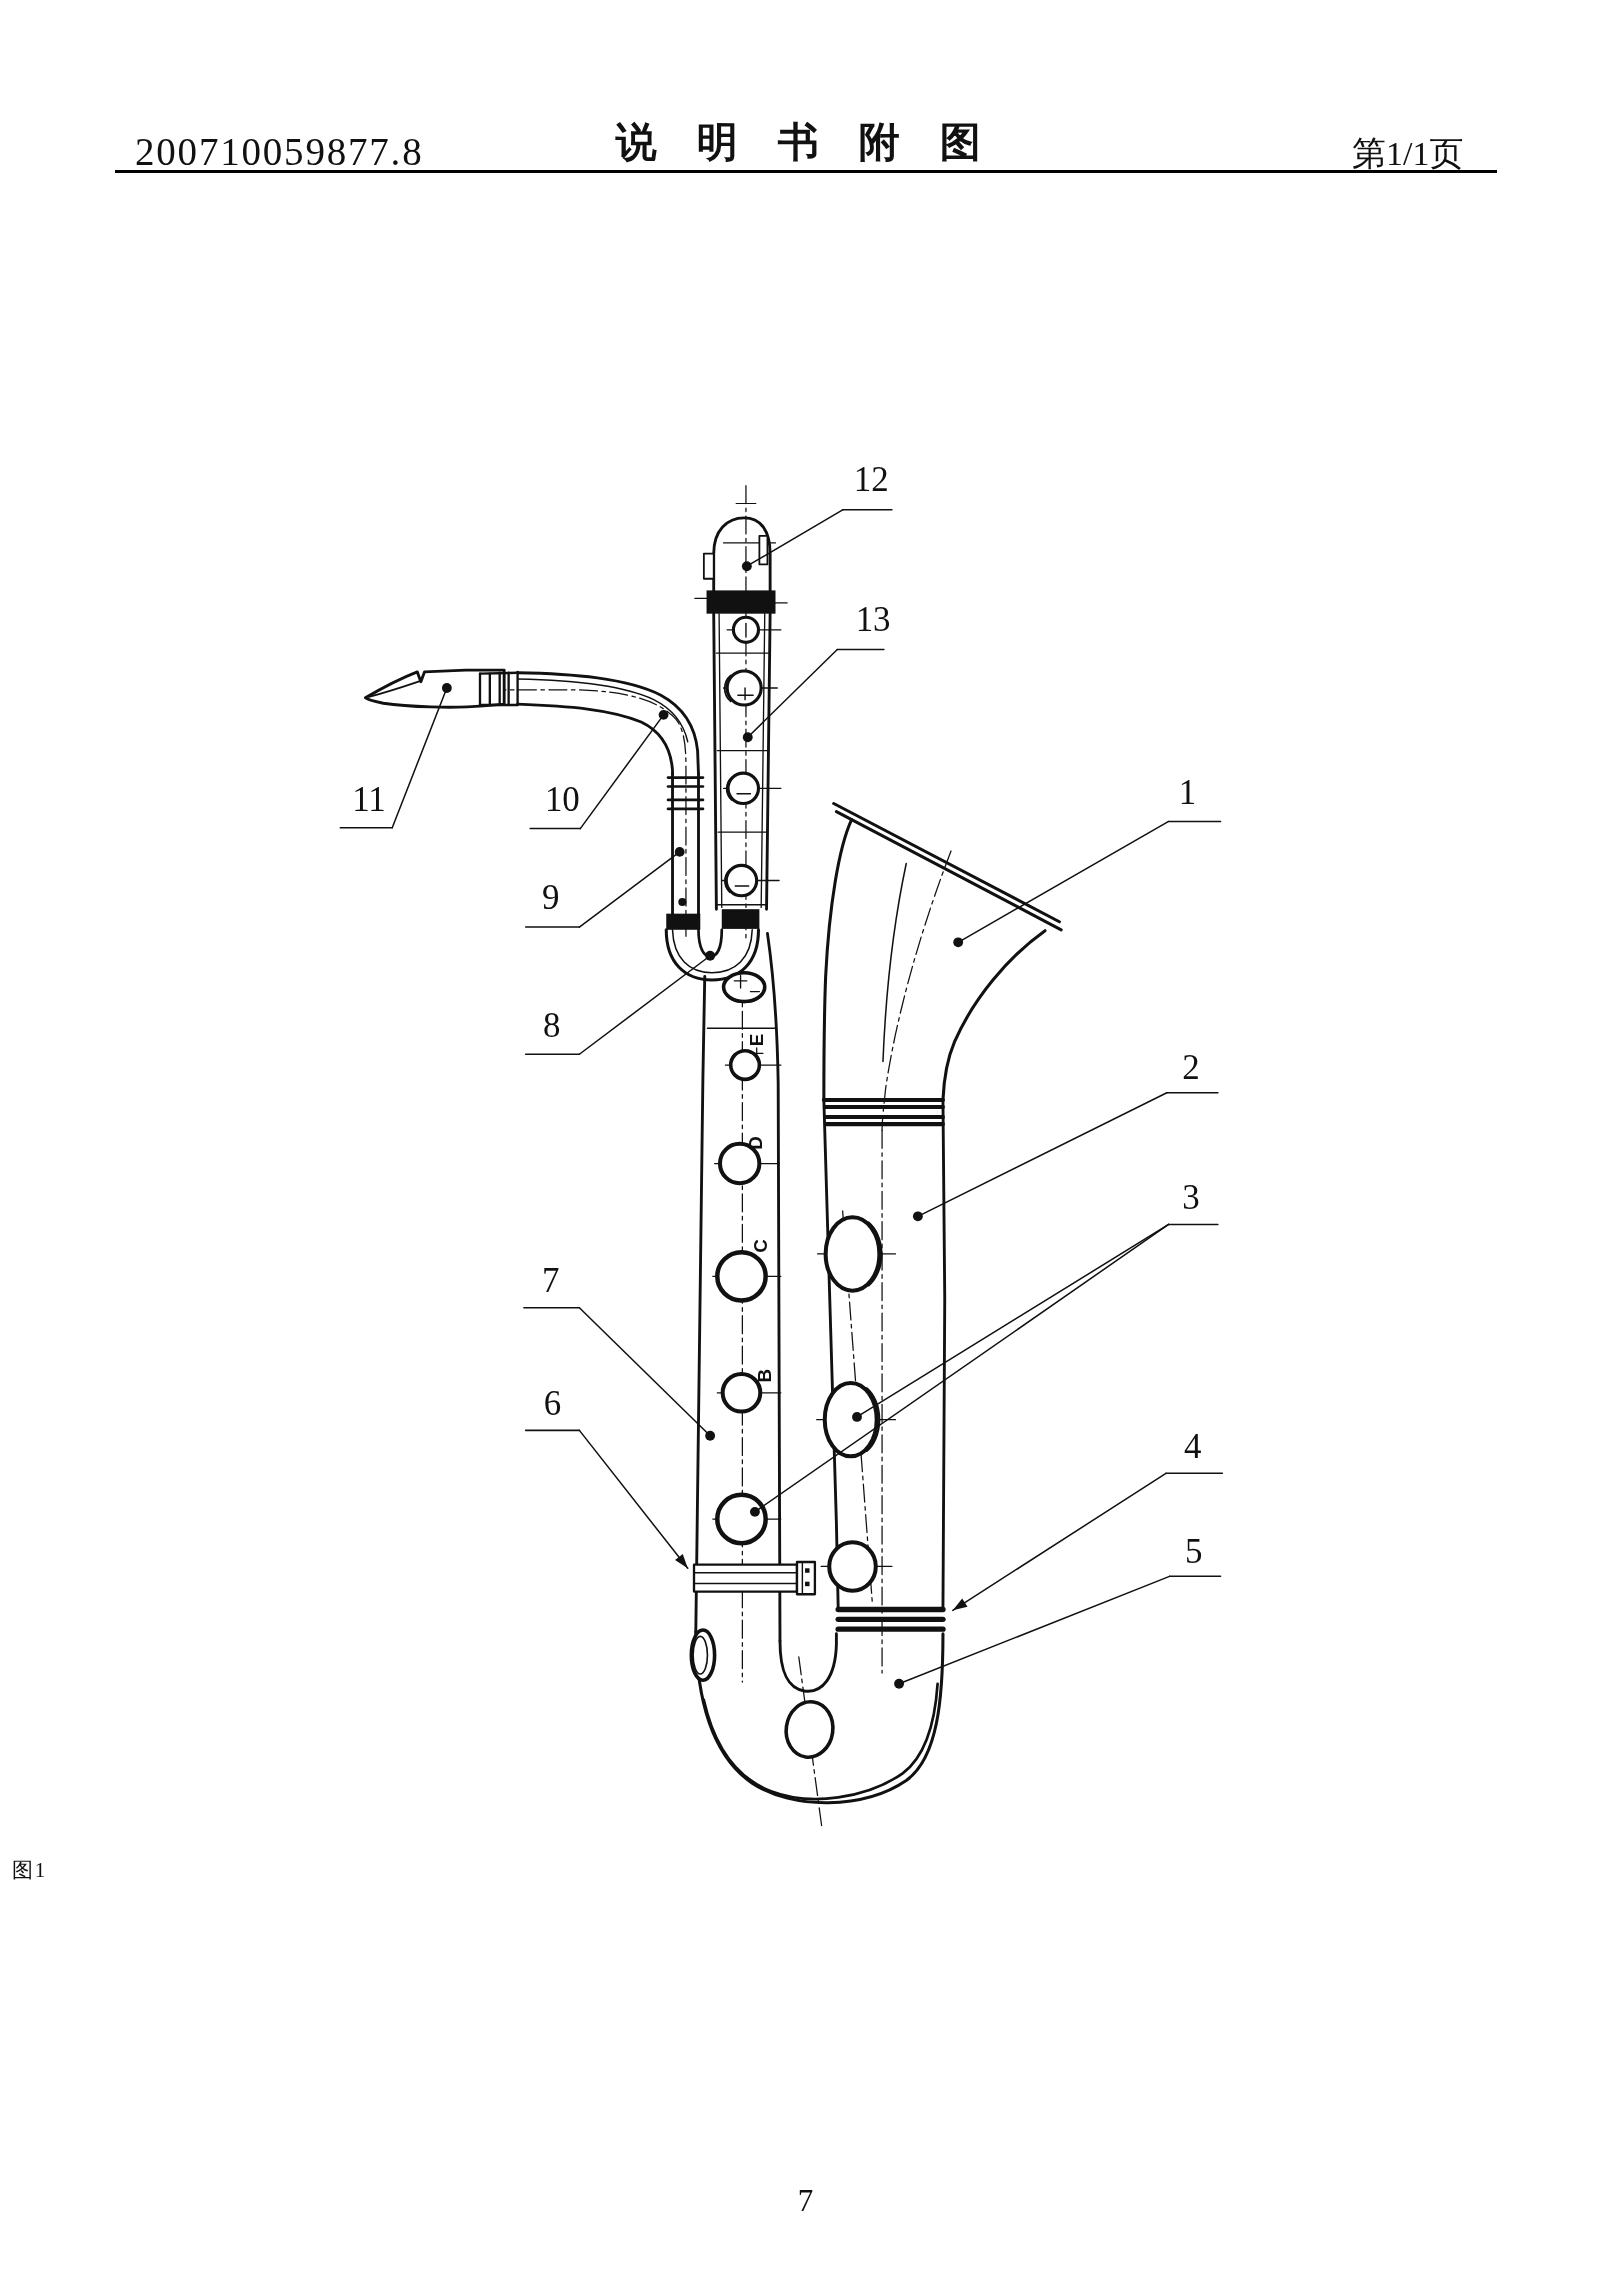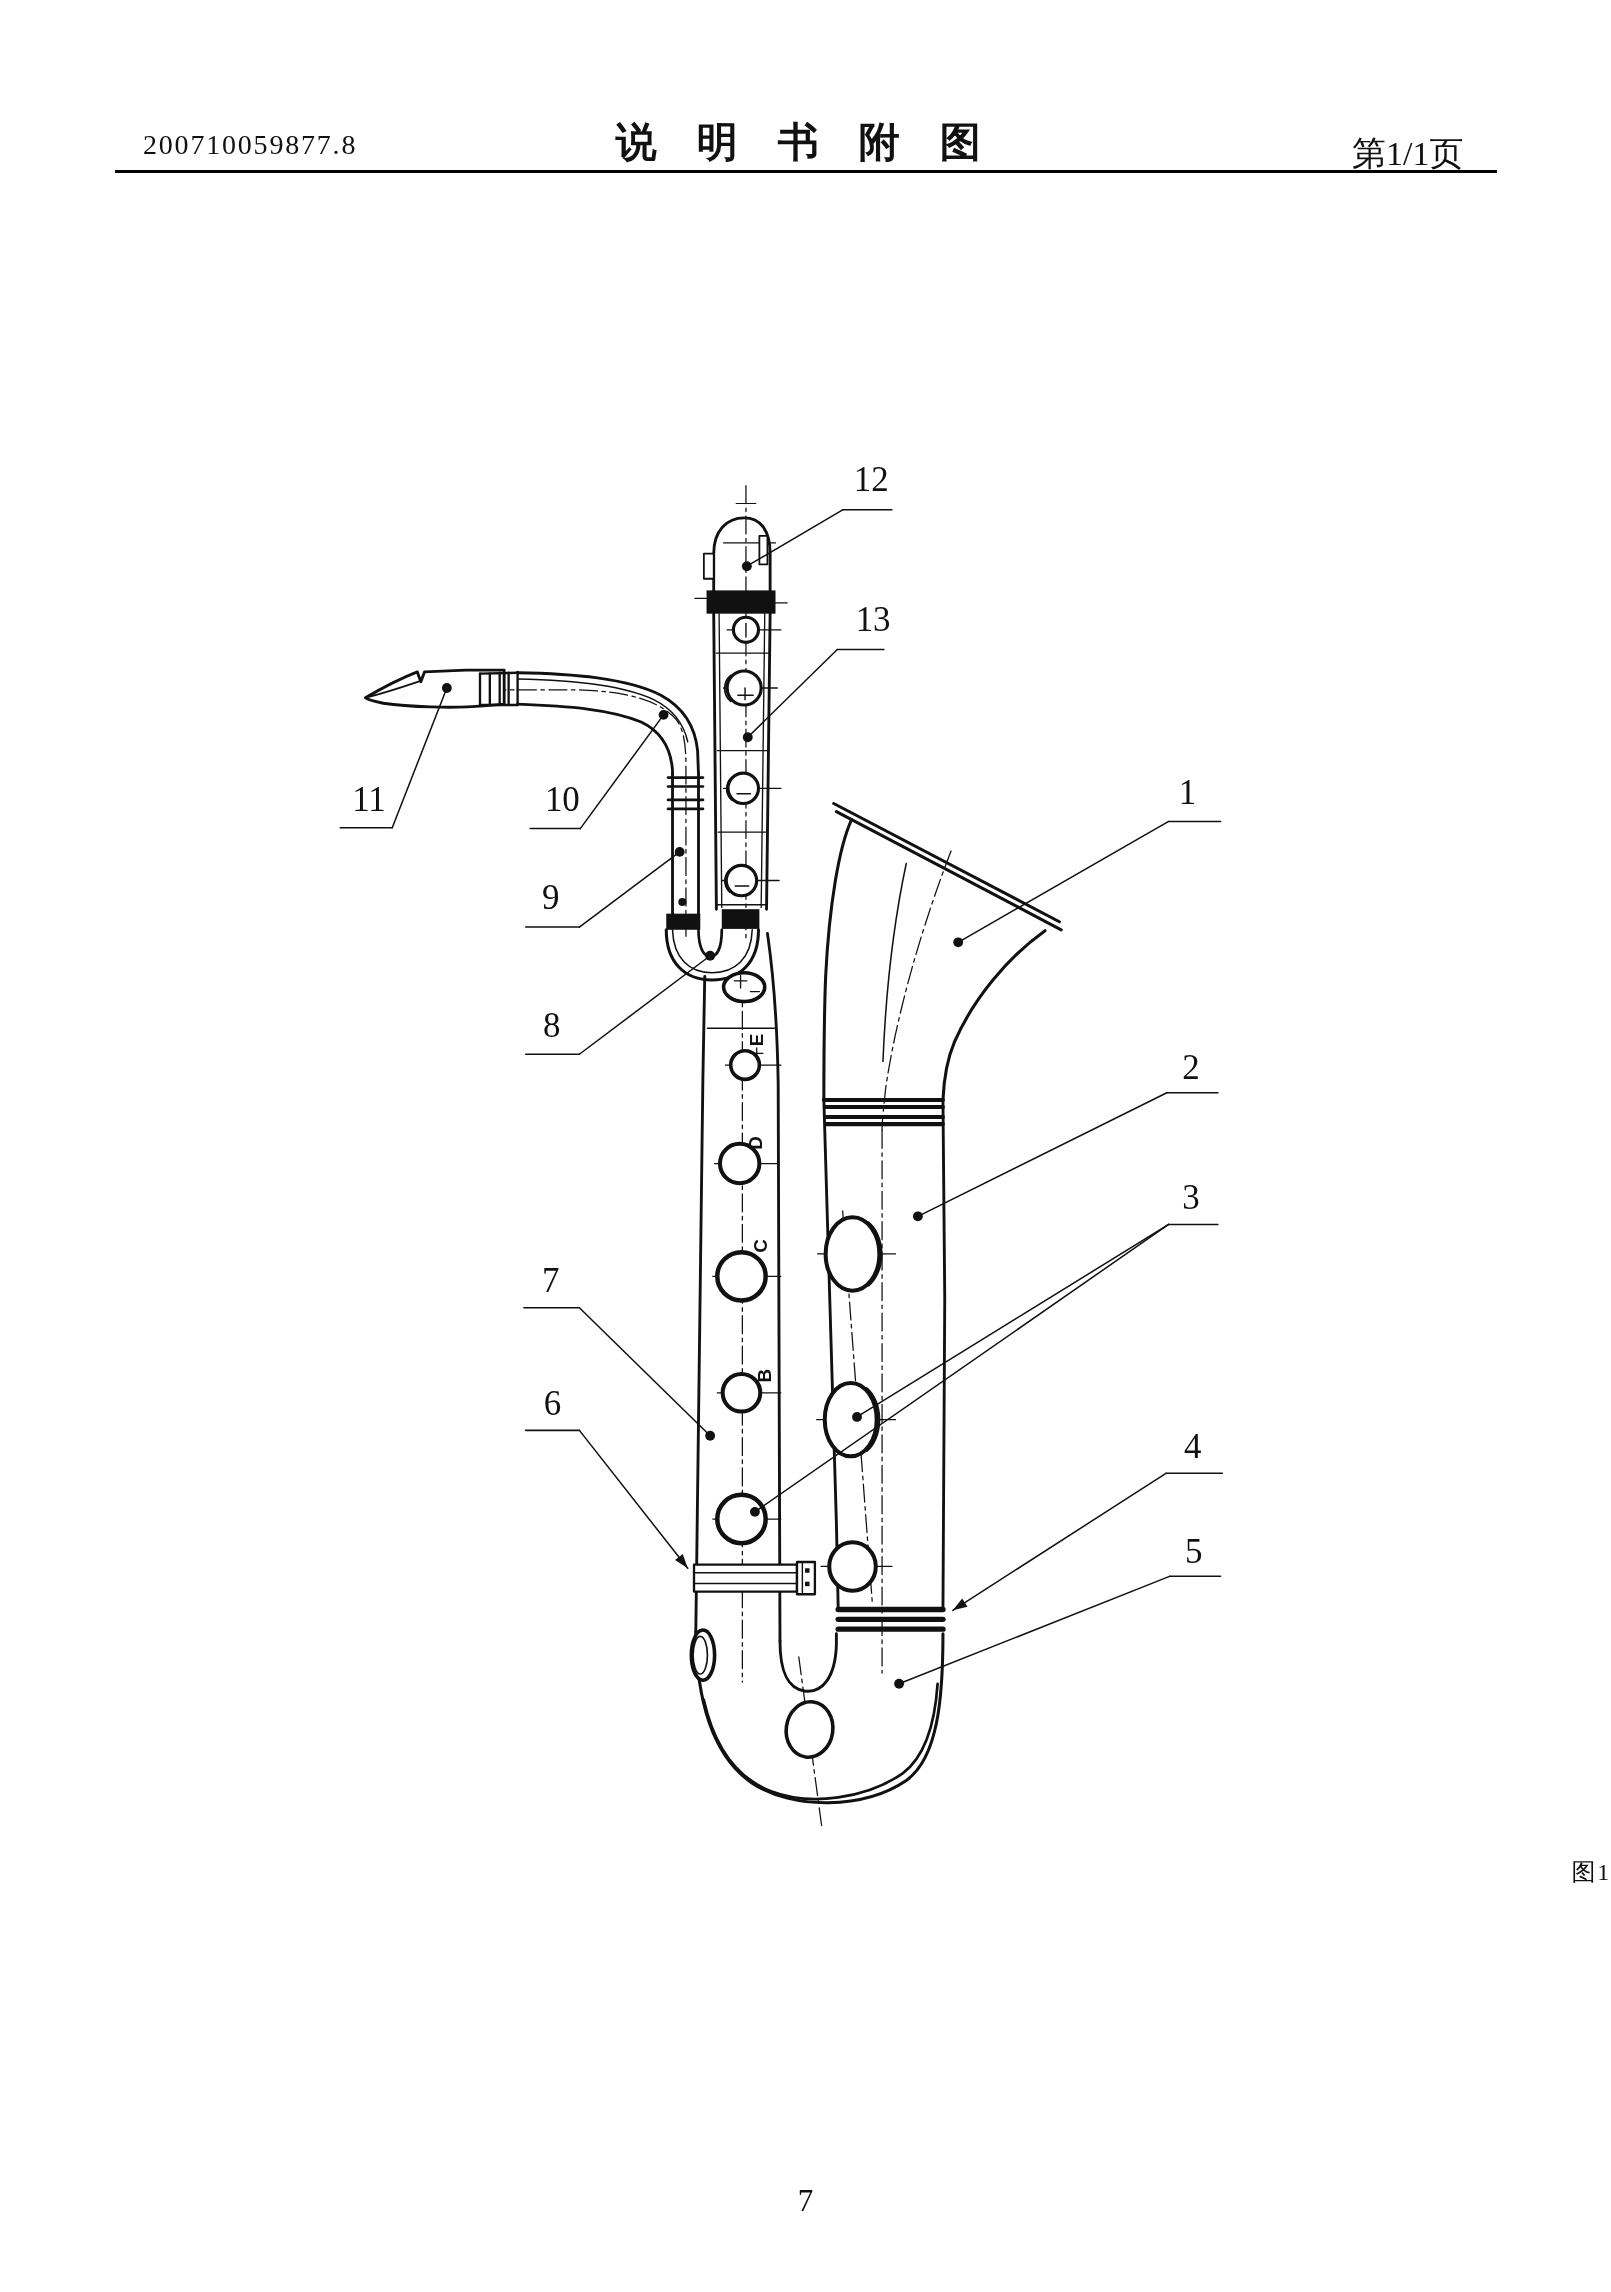--- a/index.html
+++ b/index.html
@@ -5,40 +5,40 @@
   html,body{margin:0;padding:0;background:#e8e8e8;}
   .page{
     position:relative;
     width:1611px;height:2293px;
     background:#ffffff;
     font-family:"Liberation Serif", serif;
     color:#111;
     overflow:hidden;
   }
   .hdr-num{
-    position:absolute;left:143px;top:129px;
-    font-size:28px;letter-spacing:1.8px;white-space:nowrap;
+    position:absolute;left:135px;top:129px;
+    font-size:39px;letter-spacing:1.8px;white-space:nowrap;
   }
   .hdr-title{
     position:absolute;left:0;right:0;top:115px;
     text-align:center;
     font-family:"Liberation Sans", sans-serif;
     font-weight:bold;font-size:41px;letter-spacing:14.3px;white-space:nowrap;
   }
   .hdr-page{
     position:absolute;left:1352px;top:131px;
     font-size:34px;white-space:nowrap;
   }
   .hdr-rule{
     position:absolute;left:115px;top:170px;width:1382px;height:3.1px;
     background:#000;
   }
   .fig-caption{
     position:absolute;left:12px;right:0;top:1856px;
-    text-align:right;font-size:24px;letter-spacing:1.8px;
+    text-align:left;font-size:21px;letter-spacing:1.8px;
   }
   .page-number{
     position:absolute;left:0;right:0;top:2183px;
     text-align:center;font-size:31px;
   }
   svg.drawing{position:absolute;left:0;top:0;}
   svg.drawing *{vector-effect:none;}
   .ann-text{
     font-family:"Liberation Serif", serif;
     font-size:39px;fill:#111;

